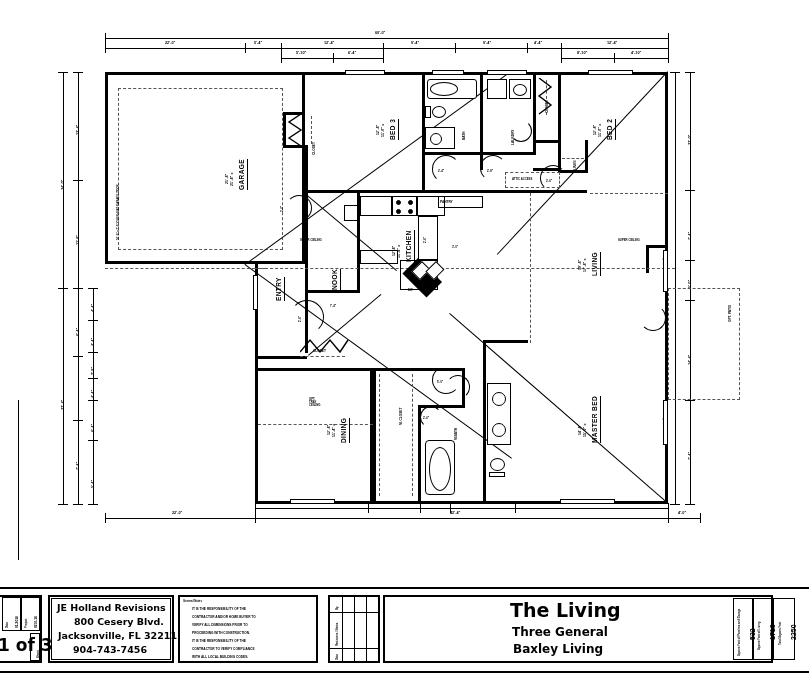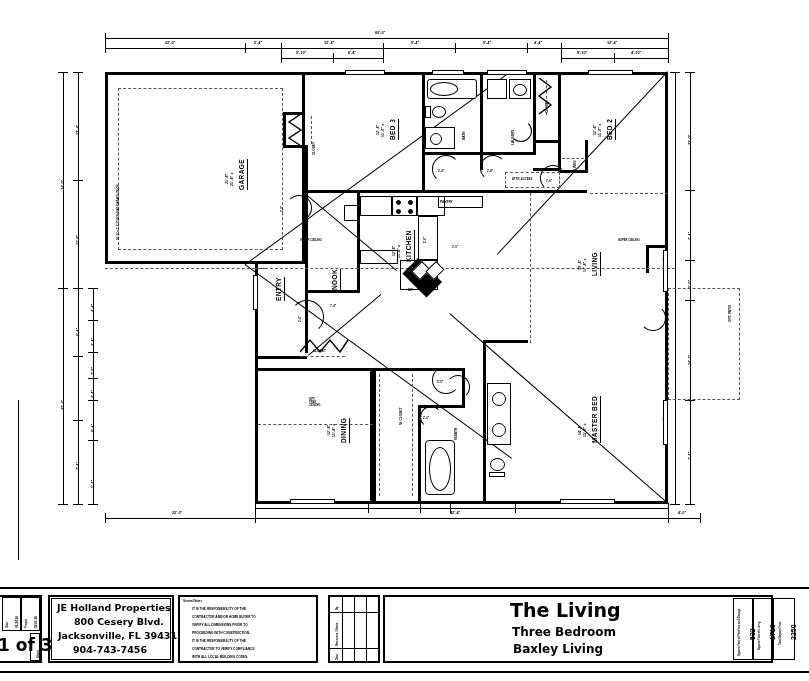--- a/index.html
+++ b/index.html
@@ -419,23 +419,23 @@
     <div class="t tiny2 r90" style="left:6px;top:628px;">Date</div>
     <div class="t tiny r90" style="left:16px;top:628px;">01-2018</div>
     <div class="t tiny2 r90" style="left:25px;top:628px;">Project</div>
     <div class="t tiny r90" style="left:35px;top:628px;">0270-18</div>
     <div class="t" style="left:-2px;top:637px;font-size:17px;font-weight:bold;font-family:'DejaVu Sans',sans-serif;">1 of 3</div>
     <div class="tb" style="left:30px;top:633px;width:10px;height:28px;"></div>
     <div class="t tiny2 r90" style="left:37px;top:658px;">Sheet</div>
 
     <div class="tb tbthick" style="left:48px;top:595px;width:126px;height:68px;"></div>
     <div class="tb" style="left:51px;top:598px;width:120px;height:62px;"></div>
-    <div class="t tbtitle" style="left:57px;top:603px;font-size:9.5px;">JE Holland Properties</div>
+    <div class="t tbtitle" style="left:57px;top:603px;font-size:9.5px;">JE Holland Revisions</div>
     <div class="t tbtitle" style="left:74px;top:617px;font-size:9.5px;">800 Cesery Blvd.</div>
-    <div class="t tbtitle" style="left:58px;top:631px;font-size:9.5px;">Jacksonville, FL 39431</div>
+    <div class="t tbtitle" style="left:58px;top:631px;font-size:9.5px;">Jacksonville, FL 32211</div>
     <div class="t tbtitle" style="left:73px;top:645px;font-size:9.5px;">904-743-7456</div>
 
     <div class="tb tbthick" style="left:178px;top:595px;width:140px;height:68px;"></div>
     <div class="t tiny2" style="left:183px;top:600px;">General  Notes</div>
     <div class="t tiny" style="left:192px;top:608px;">IT IS THE RESPONSIBILITY OF THE</div>
     <div class="t tiny" style="left:192px;top:616px;">CONTRACTOR AND/OR HOME BUYER TO</div>
     <div class="t tiny" style="left:192px;top:624px;">VERIFY ALL DIMENSIONS PRIOR TO</div>
     <div class="t tiny" style="left:192px;top:632px;">PROCEEDING WITH CONSTRUCTION.</div>
     <div class="t tiny" style="left:192px;top:640px;">IT IS THE RESPONSIBILITY OF THE</div>
     <div class="t tiny" style="left:192px;top:648px;">CONTRACTOR TO VERIFY COMPLIANCE</div>
@@ -446,21 +446,21 @@
     <div class="ln h" style="left:330px;top:648px;width:48px;"></div>
     <div class="ln v" style="left:342px;top:597px;height:64px;"></div>
     <div class="ln v" style="left:354px;top:597px;height:64px;"></div>
     <div class="ln v" style="left:366px;top:597px;height:64px;"></div>
     <div class="t tiny2 r90" style="left:336px;top:610px;">By</div>
     <div class="t tiny2 r90" style="left:336px;top:646px;">Revisions / Notes</div>
     <div class="t tiny2 r90" style="left:336px;top:660px;">Date</div>
 
     <div class="tb tbthick" style="left:383px;top:595px;width:390px;height:68px;"></div>
     <div class="t tbtitle" style="left:510px;top:601px;font-size:19px;">The Living</div>
-    <div class="t tbtitle" style="left:512px;top:626px;font-size:12px;">Three Bedroom</div>
+    <div class="t tbtitle" style="left:512px;top:626px;font-size:12px;">Three General</div>
     <div class="t tbtitle" style="left:513px;top:643px;font-size:12px;">Baxley Living</div>
 
     <div class="tb" style="left:733px;top:598px;width:20px;height:62px;"></div>
     <div class="tb" style="left:753px;top:598px;width:20px;height:62px;"></div>
     <div class="tb" style="left:773px;top:598px;width:22px;height:62px;"></div>
     <div class="t tiny2 r90" style="left:738px;top:656px;">Square Feet of Porches and Garage</div>
     <div class="t tiny r90" style="left:749px;top:640px;font-size:7px;">532</div>
     <div class="t tiny2 r90" style="left:758px;top:650px;">Square Feet of Living</div>
     <div class="t tiny r90" style="left:769px;top:640px;font-size:7px;">1718</div>
     <div class="t tiny2 r90" style="left:779px;top:645px;">Total Square Feet</div>

